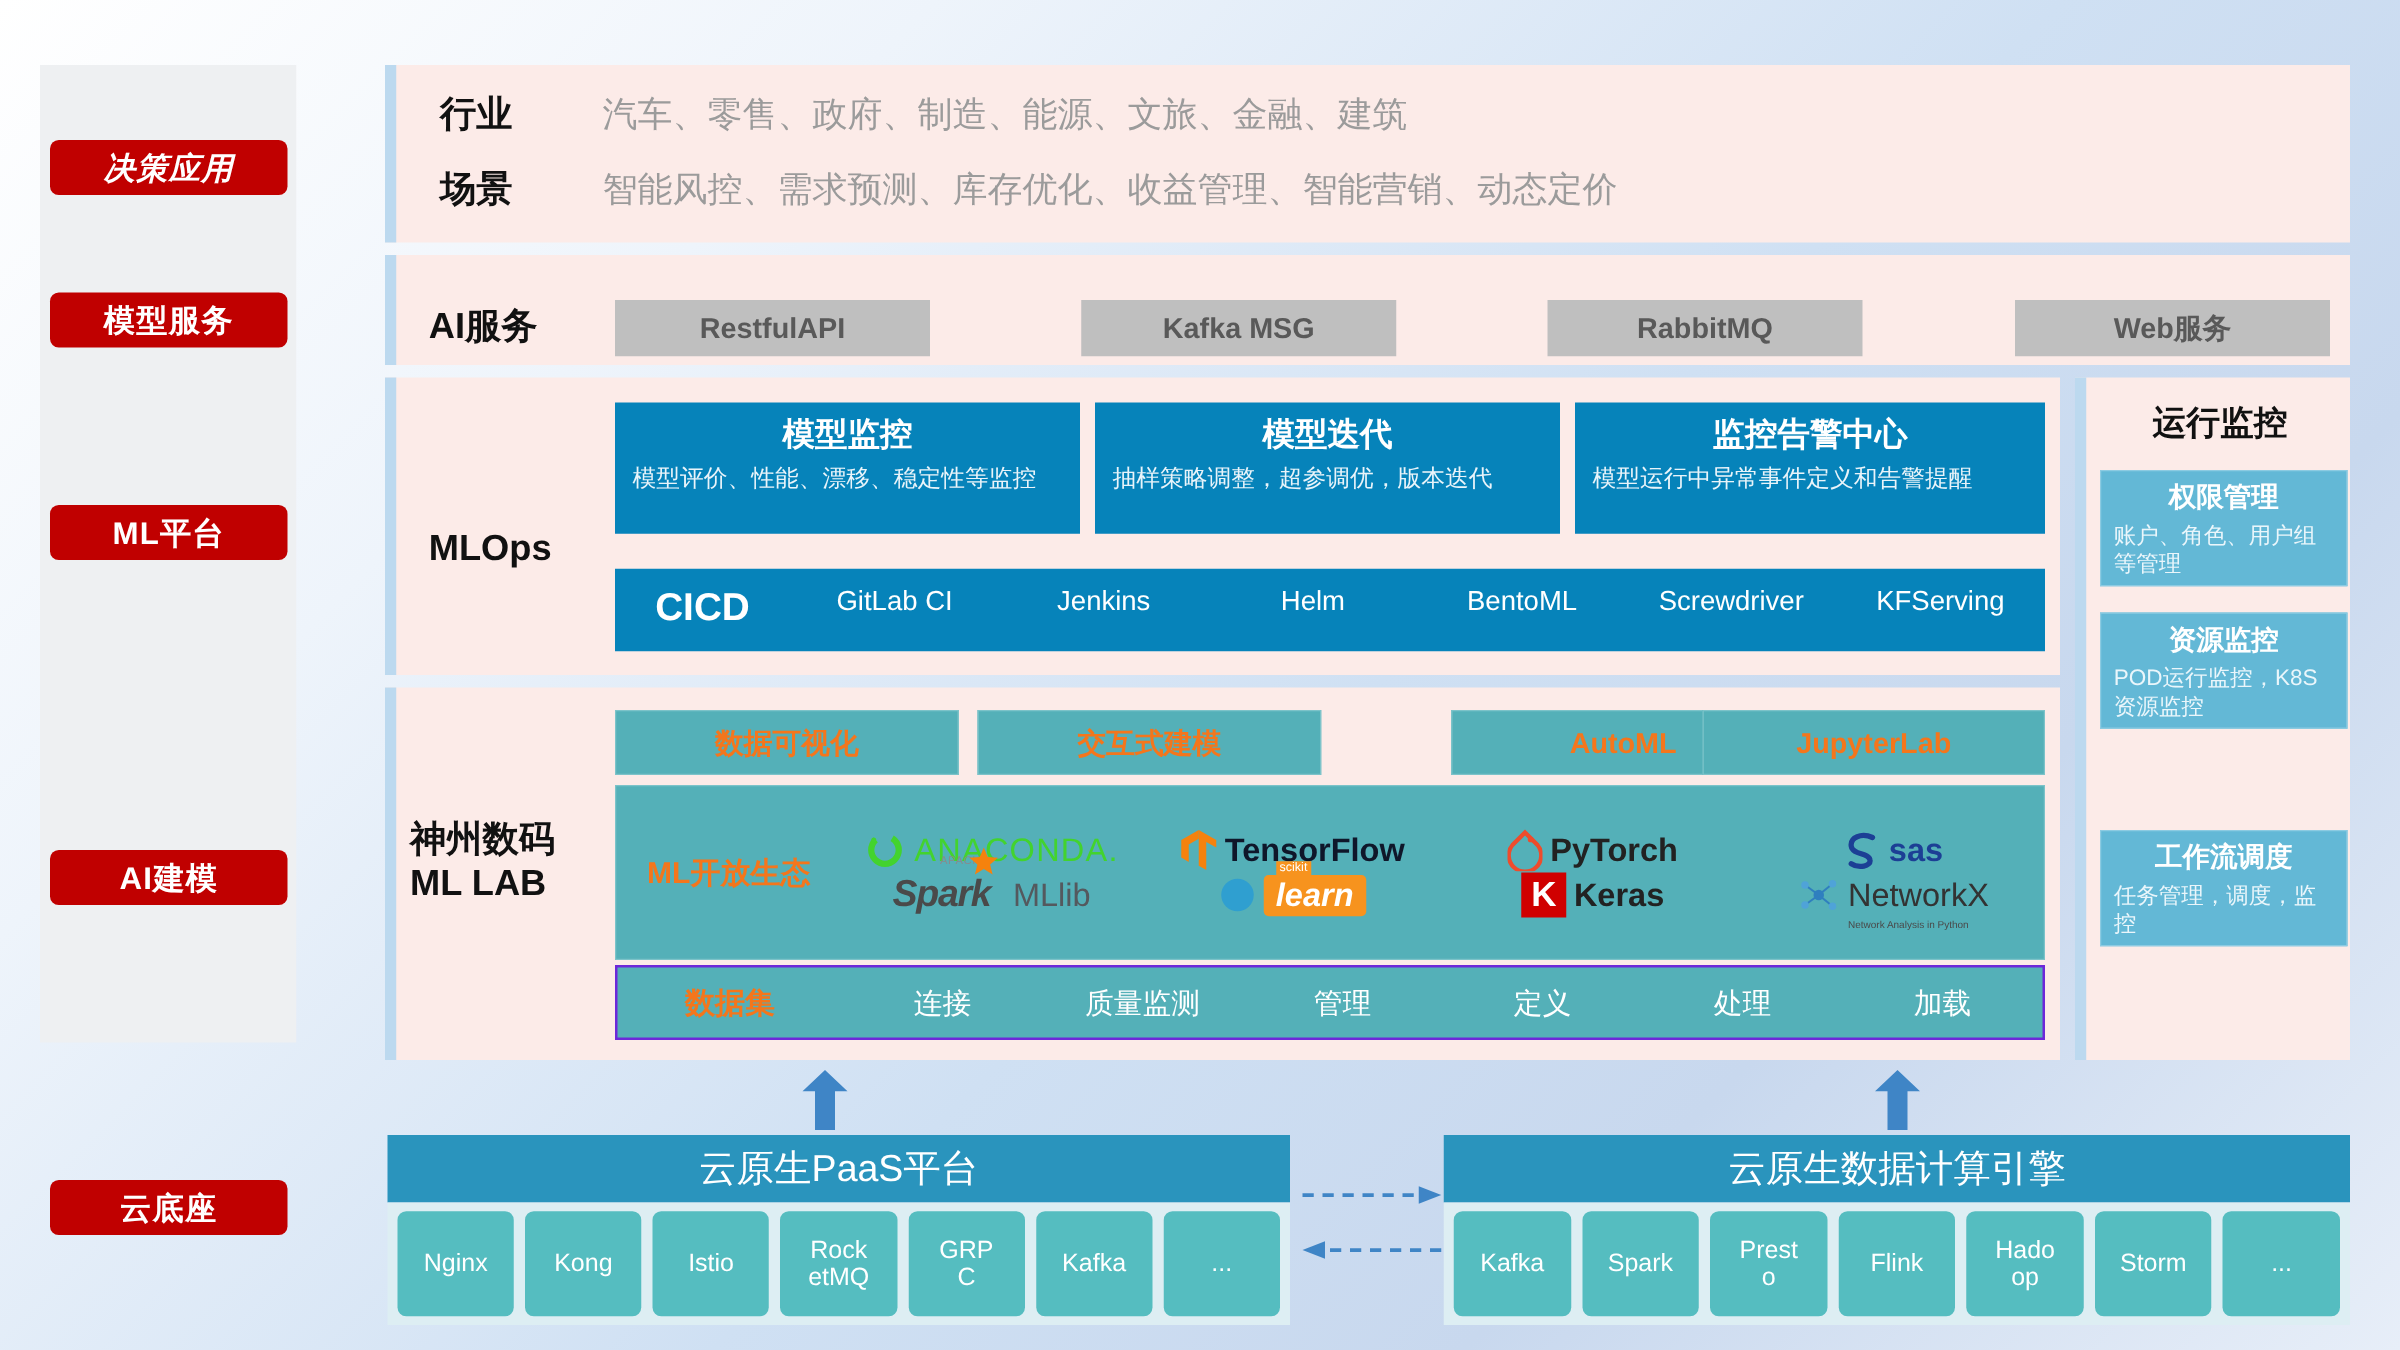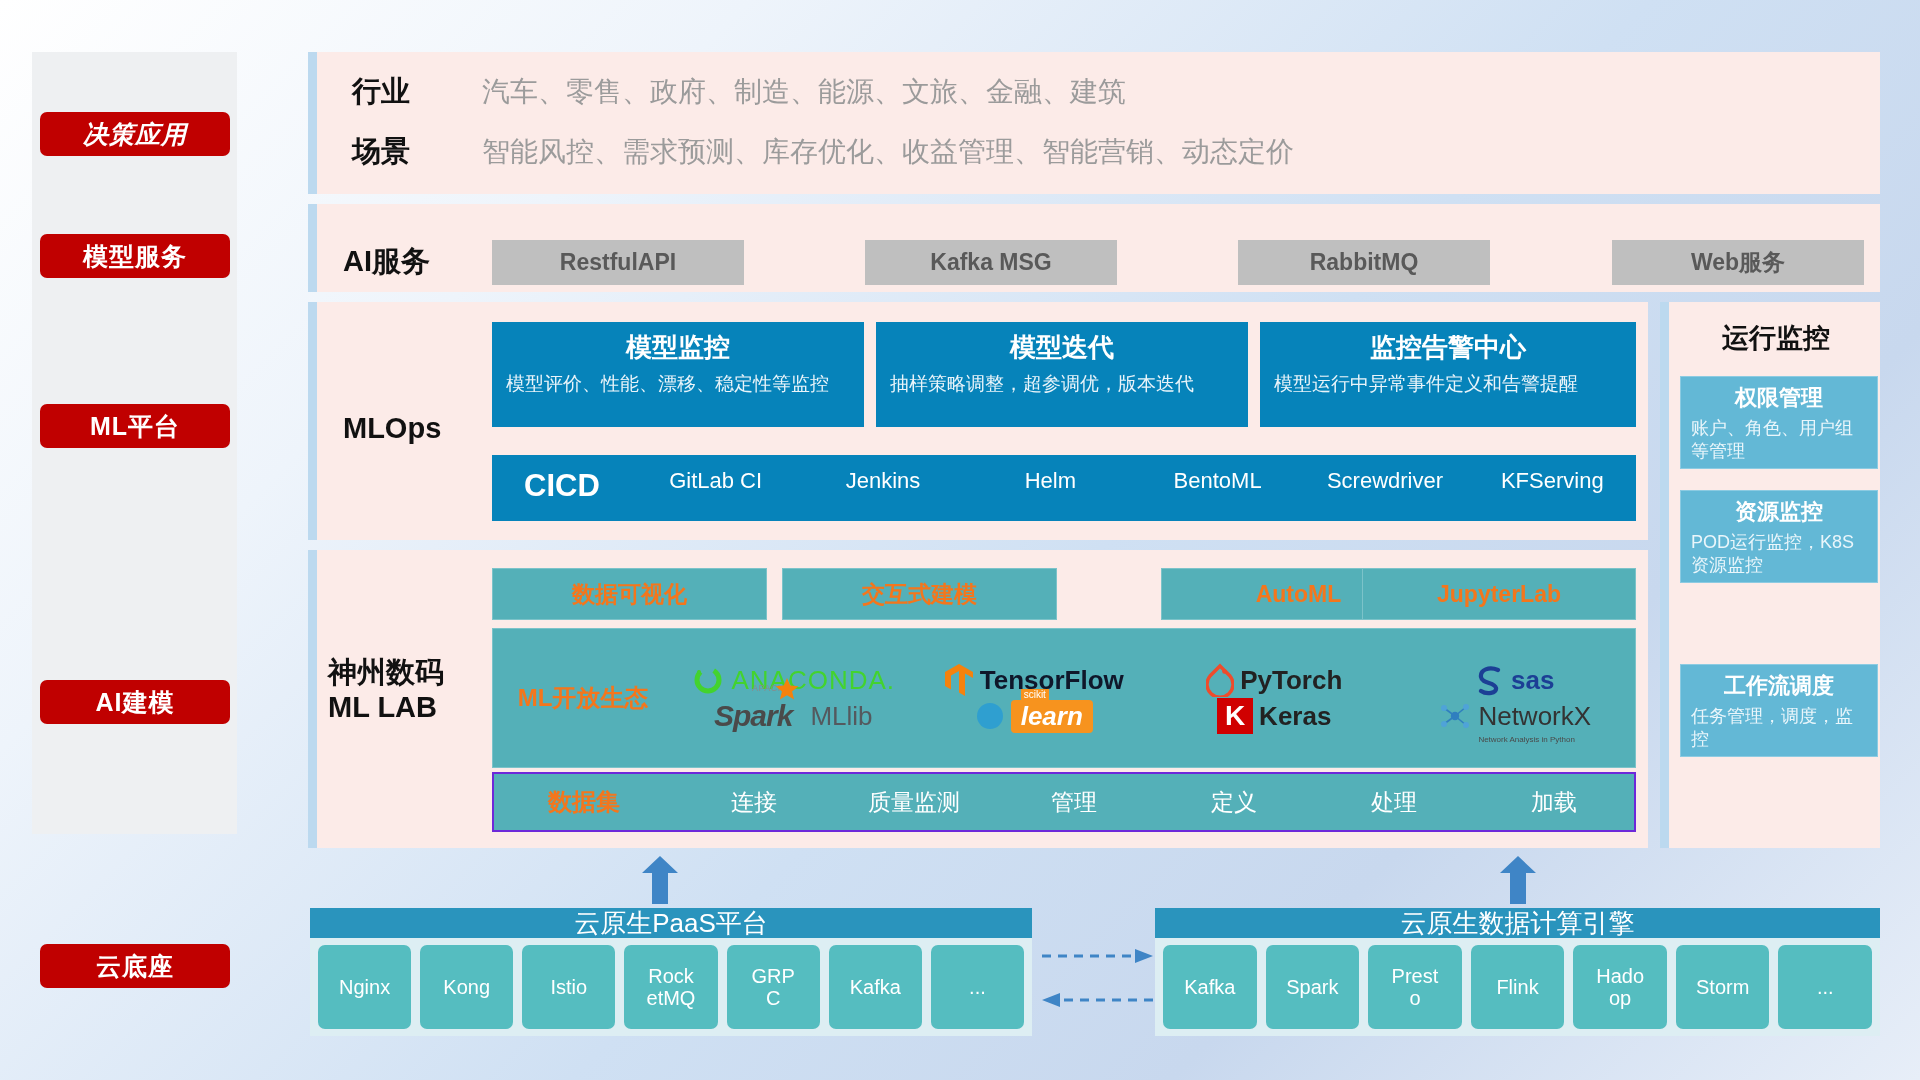--- a/index.html
+++ b/index.html
@@ -117,21 +117,21 @@
   }
   .mon-card .t { color:#fff; font-weight:bold; font-size:22px; text-align:center; margin-bottom:4px;}
   .mon-card .d { color:#eaf6fb; font-size:18px; line-height:1.3; font-weight:300; }
   #mon0 { top:376px; height:93px; }
   #mon1 { top:490px; height:93px; }
   #mon2 { top:664px; height:93px; }
 
   
   .plat-group { position:absolute; }
   .plat-head {
-    height:30px; background:#2a94bd; color:#fff; font-size:26px;
+    height:54px; background:#2a94bd; color:#fff; font-size:30px;
     display:flex; align-items:center; justify-content:center;
   }
   .plat-body { background:#ddeef3; padding:7px 8px; display:flex; gap:9px; }
   .plat-chip {
     flex:1; min-height:50px; background:#55bdc0; border-radius:7px;
     color:#fff; font-size:20px; display:flex; align-items:center;
     justify-content:center; text-align:center; line-height:1.1; padding:20px;
     word-break:break-word;
   }
   #grp-paas { left:310px; top:908px; width:722px; }
@@ -165,21 +165,21 @@
   </div>
 
   <div class="band" id="band-svc"></div>
   <div class="row-label" style="left:343px; top:244px;">AI服务</div>
   <div class="svc-chip" style="left:492px;">RestfulAPI</div>
   <div class="svc-chip" style="left:865px;">Kafka MSG</div>
   <div class="svc-chip" style="left:1238px;">RabbitMQ</div>
   <div class="svc-chip" style="left:1612px;">Web服务</div>
 
   <div class="band" id="band-mlops"></div>
-  <div class="row-label" style="left:343px; top:411px;">MLOps</div>
+  <div class="row-label" style="left:343px; top:422px;">MLOps</div>
 
   <div class="mlops-card" style="left:492px; width:372px;">
     <div class="t">模型监控</div>
     <div class="d">模型评价、性能、漂移、稳定性等监控</div>
   </div>
   <div class="mlops-card" style="left:876px; width:372px;">
     <div class="t">模型迭代</div>
     <div class="d">抽样策略调整，超参调优，版本迭代</div>
   </div>
   <div class="mlops-card" style="left:1260px; width:376px;">

